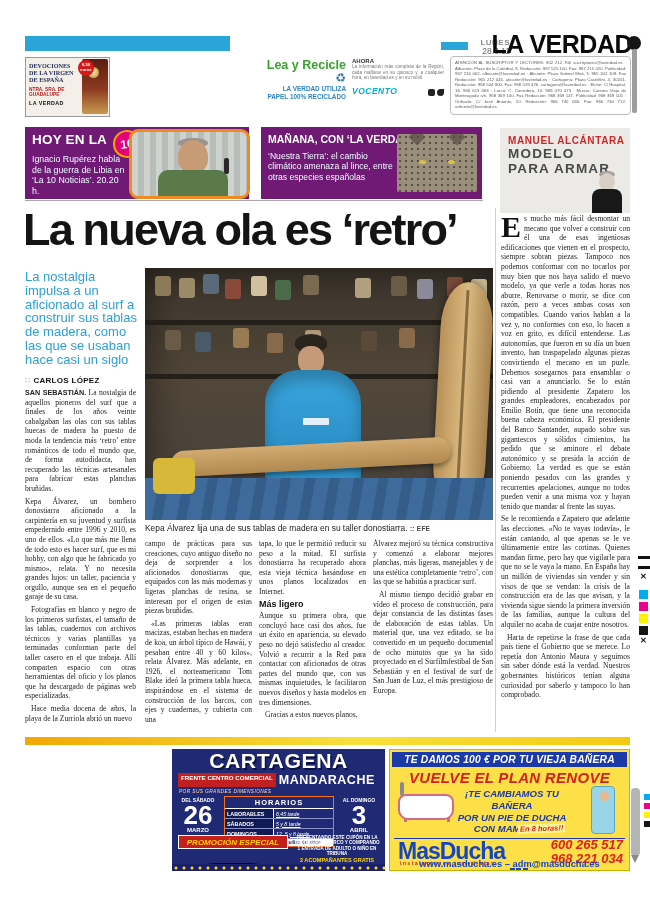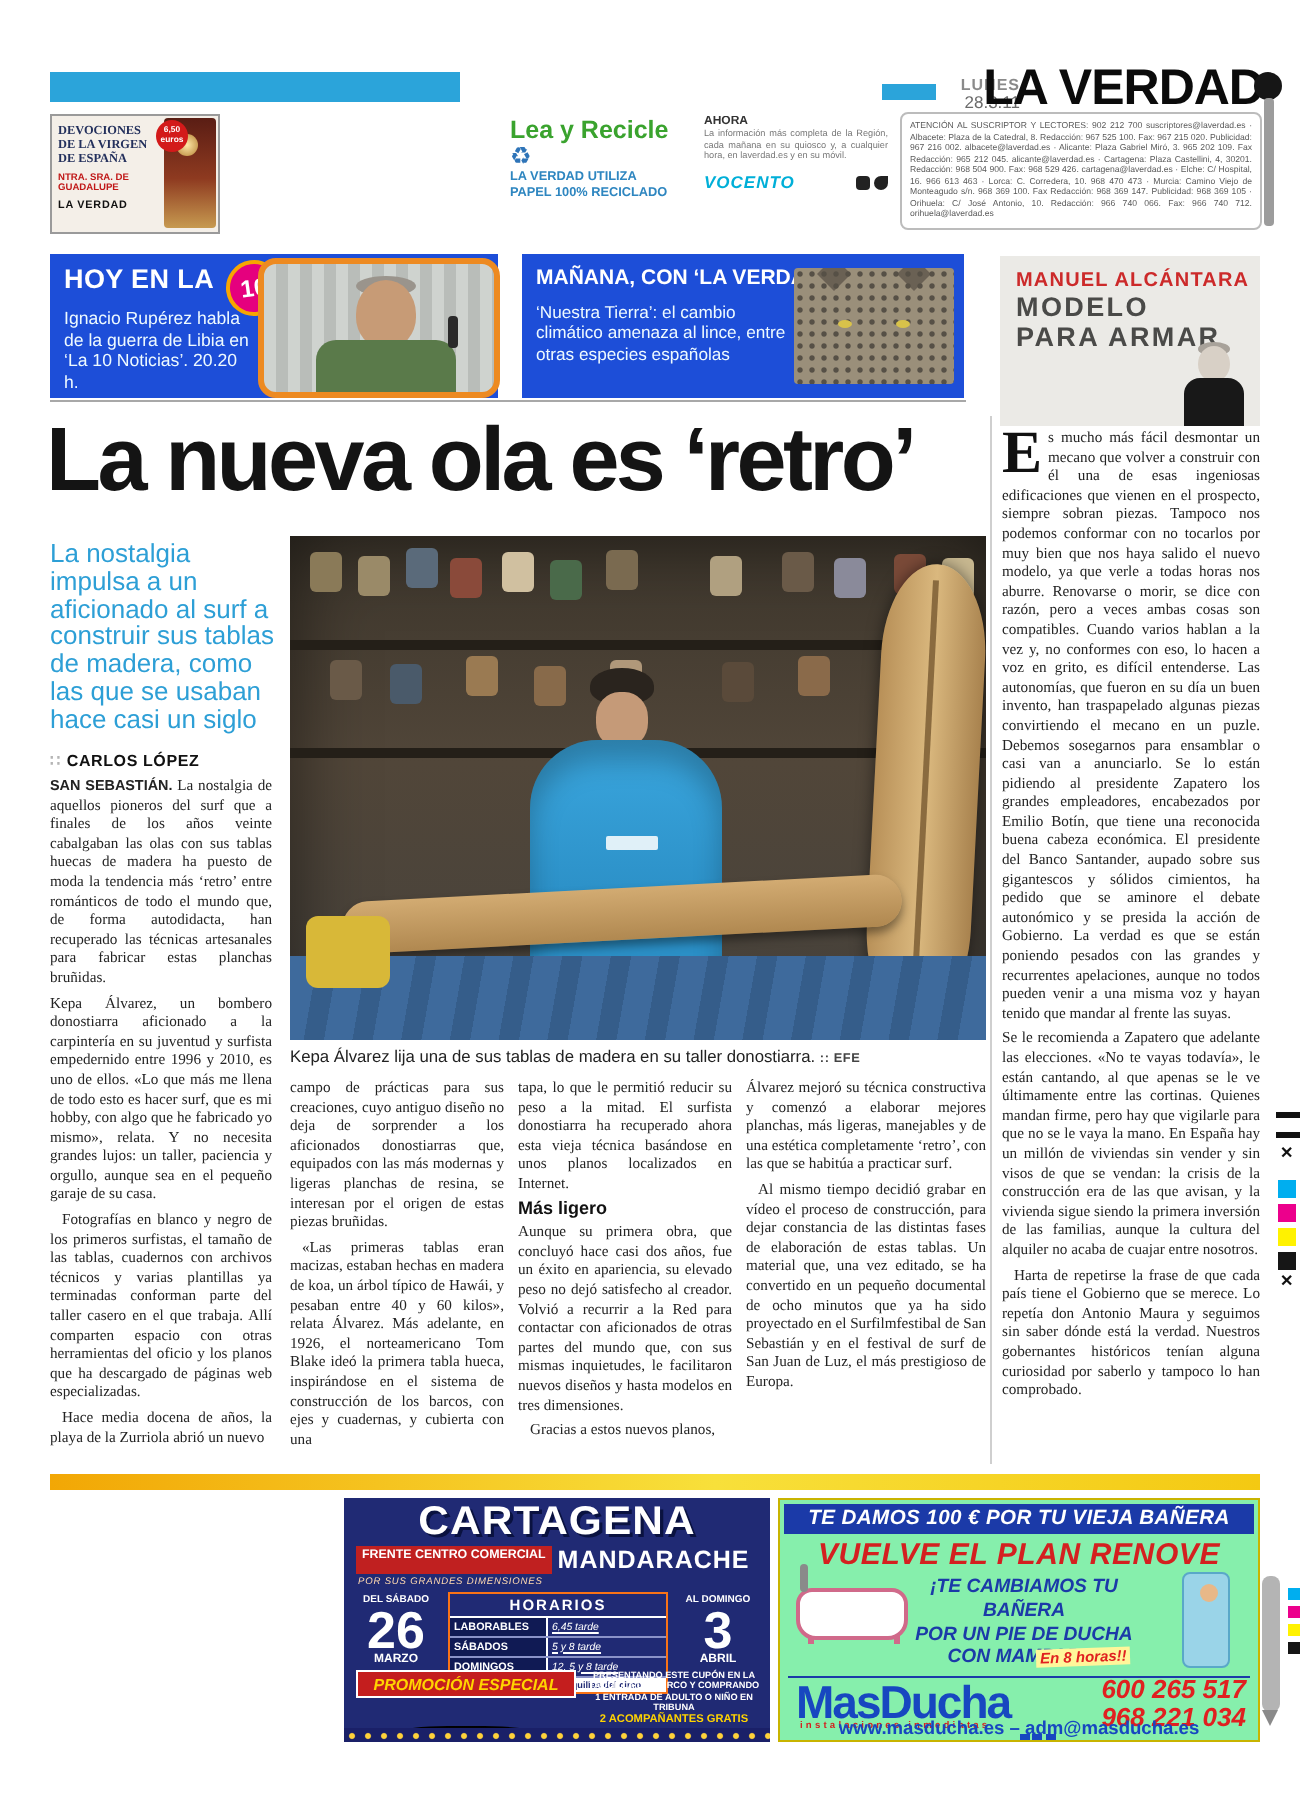--- a/index.html
+++ b/index.html
@@ -24,39 +24,39 @@
   .bl{font-size:6.2px;font-weight:800;color:#23305c;line-height:7.2px}
   .bsub{margin-top:3px;font-size:4.8px;font-weight:800;color:#c01818;line-height:5.6px;font-family:"Liberation Sans",sans-serif}
   .bbrand{margin-top:2px;font-size:5.4px;font-weight:900;color:#111;letter-spacing:.4px;font-family:"Liberation Sans",sans-serif}
   .bimg{position:absolute;right:1px;top:1px;width:26px;height:55px;
         background:linear-gradient(180deg,#5a1d14,#8e3a20 55%,#c79a50);border-radius:2px}
   .bhalo{position:absolute;right:9px;top:8px;width:11px;height:11px;border-radius:50%;
         background:radial-gradient(#ffe9a8,#c79a50 75%)}
   .bbadge{position:absolute;left:52px;top:2px;width:16px;height:16px;border-radius:50%;background:#d31a1a;
         color:#fff;font-size:4.2px;font-weight:800;display:flex;align-items:center;justify-content:center;text-align:center;line-height:4.6px}
 
-  #recycle{left:255px;top:58px;width:118px;height:57px;text-align:left}
+  #recycle{left:228px;top:58px;width:118px;height:57px;text-align:right}
   .rtitle{font-size:12.5px;font-weight:800;color:#3aa32e}
   .ricon{font-size:12px;color:#2e74b8;line-height:13px}
   .rl{font-size:6.4px;font-weight:800;color:#2e86c0;line-height:7.6px}
 
   #vocento{left:352px;top:58px;width:92px;height:57px;overflow:hidden}
   .vh{font-size:6px;font-weight:800;color:#333}
   .vl{font-size:4.6px;color:#777;line-height:5.6px;text-align:justify}
   .vrow{margin-top:1px;display:flex;align-items:center;justify-content:space-between}
   .vlogo{font-size:8.5px;font-weight:800;font-style:italic;color:#00AFD8;letter-spacing:.5px}
   .vic{display:inline-block;width:7px;height:7px;background:#222;border-radius:2px;margin-left:2px}
   .vic2{border-radius:50% 0 50% 50%}
 
   #fineprint{left:450px;top:56px;width:181px;height:59px;border:1px solid #bcbcbc;border-radius:4px;
         padding:3px 4px;box-sizing:border-box;font-size:4.3px;line-height:5.5px;color:#5a5a5a;
         text-align:justify;overflow:hidden}
 
   
-  .banner{background:#1d4ed8;color:#fff}
+  .banner{background:#701a75;color:#fff}
   #btoday{left:25px;top:127px;width:224px;height:72px}
   #btoday .kick{position:absolute;left:7px;top:5px;font-size:13.5px;font-weight:800;letter-spacing:.2px}
   #logo10{position:absolute;left:88px;top:3px;width:24px;height:24px;border-radius:50%;background:#E5007E;
         border:2.5px solid #F7A600;color:#fff;font-size:12px;font-weight:900;display:flex;align-items:center;
         justify-content:center;transform:rotate(-8deg)}
   #btoday .btx{position:absolute;left:7px;top:27px;width:96px;font-size:8.8px;line-height:10.6px;color:#eefaff}
   #bphoto{position:absolute;left:104px;top:2px;width:115px;height:64px;border:3px solid #ED8A21;border-radius:9px;
         background:repeating-linear-gradient(90deg,#cfd3cf 0 6px,#b9bdb9 6px 12px);overflow:hidden}
   .bp-head{position:absolute;left:46px;top:8px;width:30px;height:34px;border-radius:50% 50% 45% 45%;background:#c79b76}
   .bp-hair{position:absolute;left:46px;top:6px;width:30px;height:10px;border-radius:50%;background:#9a948c}
@@ -174,21 +174,21 @@
   .hval{flex:1;font-size:5.2px;font-style:italic;padding:1.5px 2px;text-decoration:underline}
   #hornote{background:#fff;color:#202A74;font-size:4.6px;font-weight:800;text-align:center;padding:1px 0}
   #promo{position:absolute;left:6px;top:86px;width:110px}
   #promolabel{background:#c41e1e;color:#ffd400;font-size:8px;font-weight:900;font-style:italic;text-align:center;padding:1.5px 0;border:1px solid #fff}
   #promobig{margin-top:14px;background:radial-gradient(#2a2a2a,#000 70%);color:#ffd400;font-size:21px;font-weight:900;
         font-style:italic;text-align:right;border-radius:50%/60%;padding:1px 0;letter-spacing:1px}
   #coupon{position:absolute;left:122px;top:86px;width:86px;text-align:center;font-size:4.6px;line-height:5.4px;font-weight:700}
   #couponb{font-size:5.6px;font-weight:900;color:#ffd400;margin-top:1px}
   #coupons{font-size:4.2px;color:#cfd4f2;margin-top:1px}
 
-  #admd{left:389px;top:749px;width:241px;height:122px;background:#86efac;border:1px solid #c8b400;box-sizing:border-box;overflow:hidden}
+  #admd{left:389px;top:749px;width:241px;height:122px;background:#fde047;border:1px solid #c8b400;box-sizing:border-box;overflow:hidden}
   #mdband{position:absolute;left:2px;top:2px;right:2px;height:15px;background:#1B3AA8;color:#fff;
         font-size:10.3px;font-weight:900;font-style:italic;text-align:center;line-height:15px;letter-spacing:.2px}
   #mdrenove{position:absolute;left:0;top:19px;width:100%;text-align:center;font-size:15px;font-weight:900;
         font-style:italic;color:#D42020;letter-spacing:.3px}
   #mdlines{position:absolute;left:58px;top:38px;width:128px;text-align:center;font-size:9.6px;line-height:11.8px;
         font-weight:900;font-style:italic;color:#1B3AA8}
   #mdnote{position:absolute;left:128px;top:74px;font-size:7.5px;font-weight:900;font-style:italic;color:#E02020;
         background:#fff69a;padding:0 2px;transform:rotate(-2deg)}
   #tub{position:absolute;left:8px;top:44px;width:52px;height:22px;background:#fff;border:2px solid #d06a8a;border-radius:8px 8px 10px 10px}
   #tublegs{position:absolute;left:14px;top:68px;width:40px;height:4px;border-left:3px solid #d06a8a;border-right:3px solid #d06a8a}

